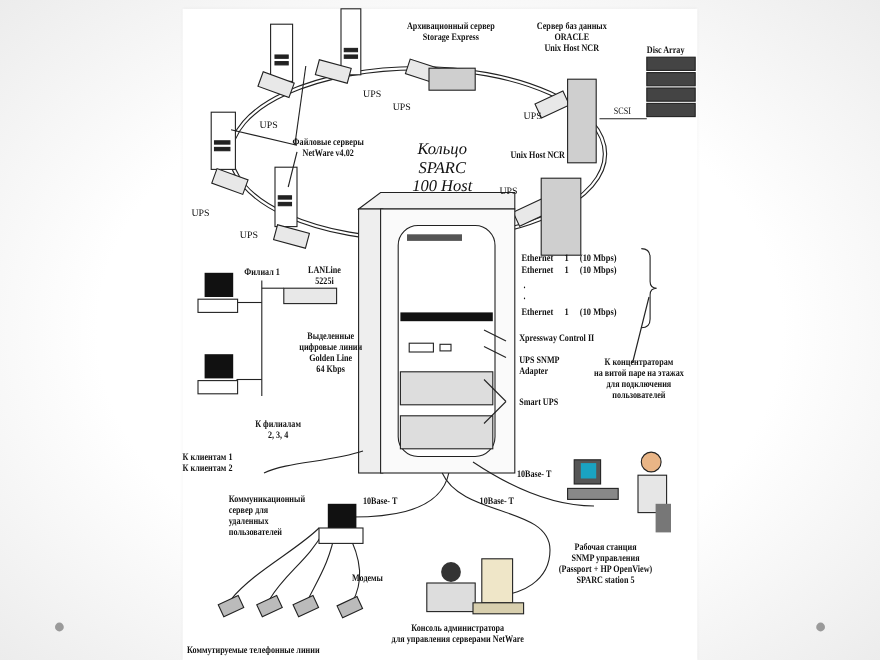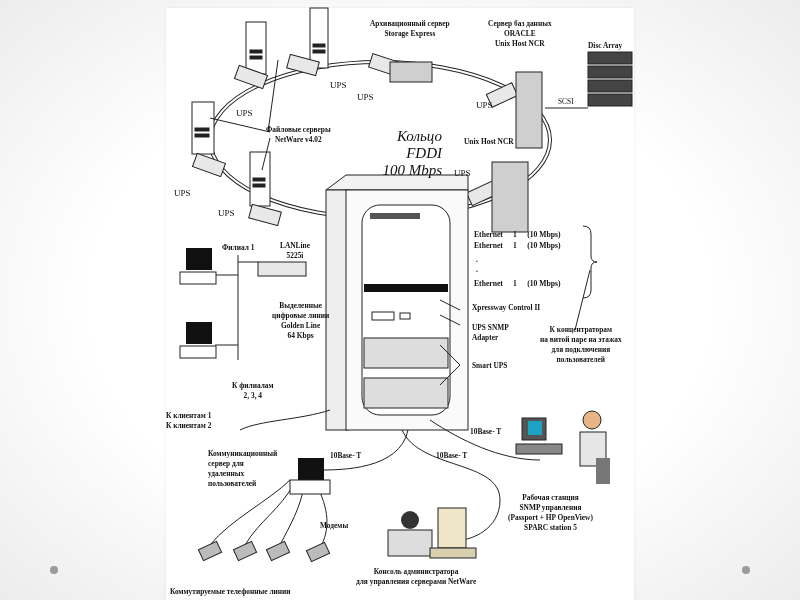--- a/index.html
+++ b/index.html
@@ -7,21 +7,21 @@
        background:radial-gradient(ellipse at center,#ffffff 55%,#ececec 100%);
        font-family:"Liberation Serif",serif;color:#111;}
   .slide-dot{position:absolute;width:8px;height:8px;border-radius:50%;background:#9a9a9a;top:566px;}
   .panel{position:absolute;left:166px;top:8px;width:468px;height:592px;background:#fff;
          box-shadow:0 0 3px rgba(0,0,0,0.08);}
   svg{position:absolute;left:0;top:0;}
   .lbl{position:absolute;font-size:9px;line-height:10px;text-align:center;white-space:nowrap;
        font-weight:bold;transform:scaleX(0.82);transform-origin:left top;}
   .lbl.left{text-align:left;}
   .ring-title{position:absolute;left:362px;top:128px;font-style:italic;font-size:15px;line-height:17px;
-              text-align:right;width:80px;}
+              text-align:center;width:80px;}
   .ups{font-size:9px;font-weight:normal;position:absolute;}
   .eth{position:absolute;font-size:9px;font-weight:bold;display:flex;gap:12px;transform:scaleX(0.85);transform-origin:left top;}
 </style>
 </head>
 <body>
 
 <div class="slide-dot" style="left:50px;"></div>
 <div class="slide-dot" style="left:742px;"></div>
 
 <div class="panel"></div>
@@ -154,22 +154,22 @@
 <div class="lbl" style="left:588px;top:40px;">Disc Array</div>
 <div class="lbl" style="left:558px;top:96px;font-weight:normal;">SCSI</div>
 <div class="lbl" style="left:464px;top:136px;">Unix Host NCR</div>
 <div class="lbl" style="left:266px;top:124px;">
   <div>Файловые серверы</div>
   <div>NetWare v4.02</div>
 </div>
 
 <div class="ring-title">
   <div>Кольцо</div>
-  <div>FDDI</div>
-  <div>100 Mbps</div>
+  <div>SPARC</div>
+  <div>100 Host</div>
 </div>
 
 <span class="ups" style="left:330px;top:80px;">UPS</span>
 <span class="ups" style="left:357px;top:92px;">UPS</span>
 <span class="ups" style="left:236px;top:108px;">UPS</span>
 <span class="ups" style="left:476px;top:100px;">UPS</span>
 <span class="ups" style="left:454px;top:168px;">UPS</span>
 <span class="ups" style="left:174px;top:188px;">UPS</span>
 <span class="ups" style="left:218px;top:208px;">UPS</span>
 

